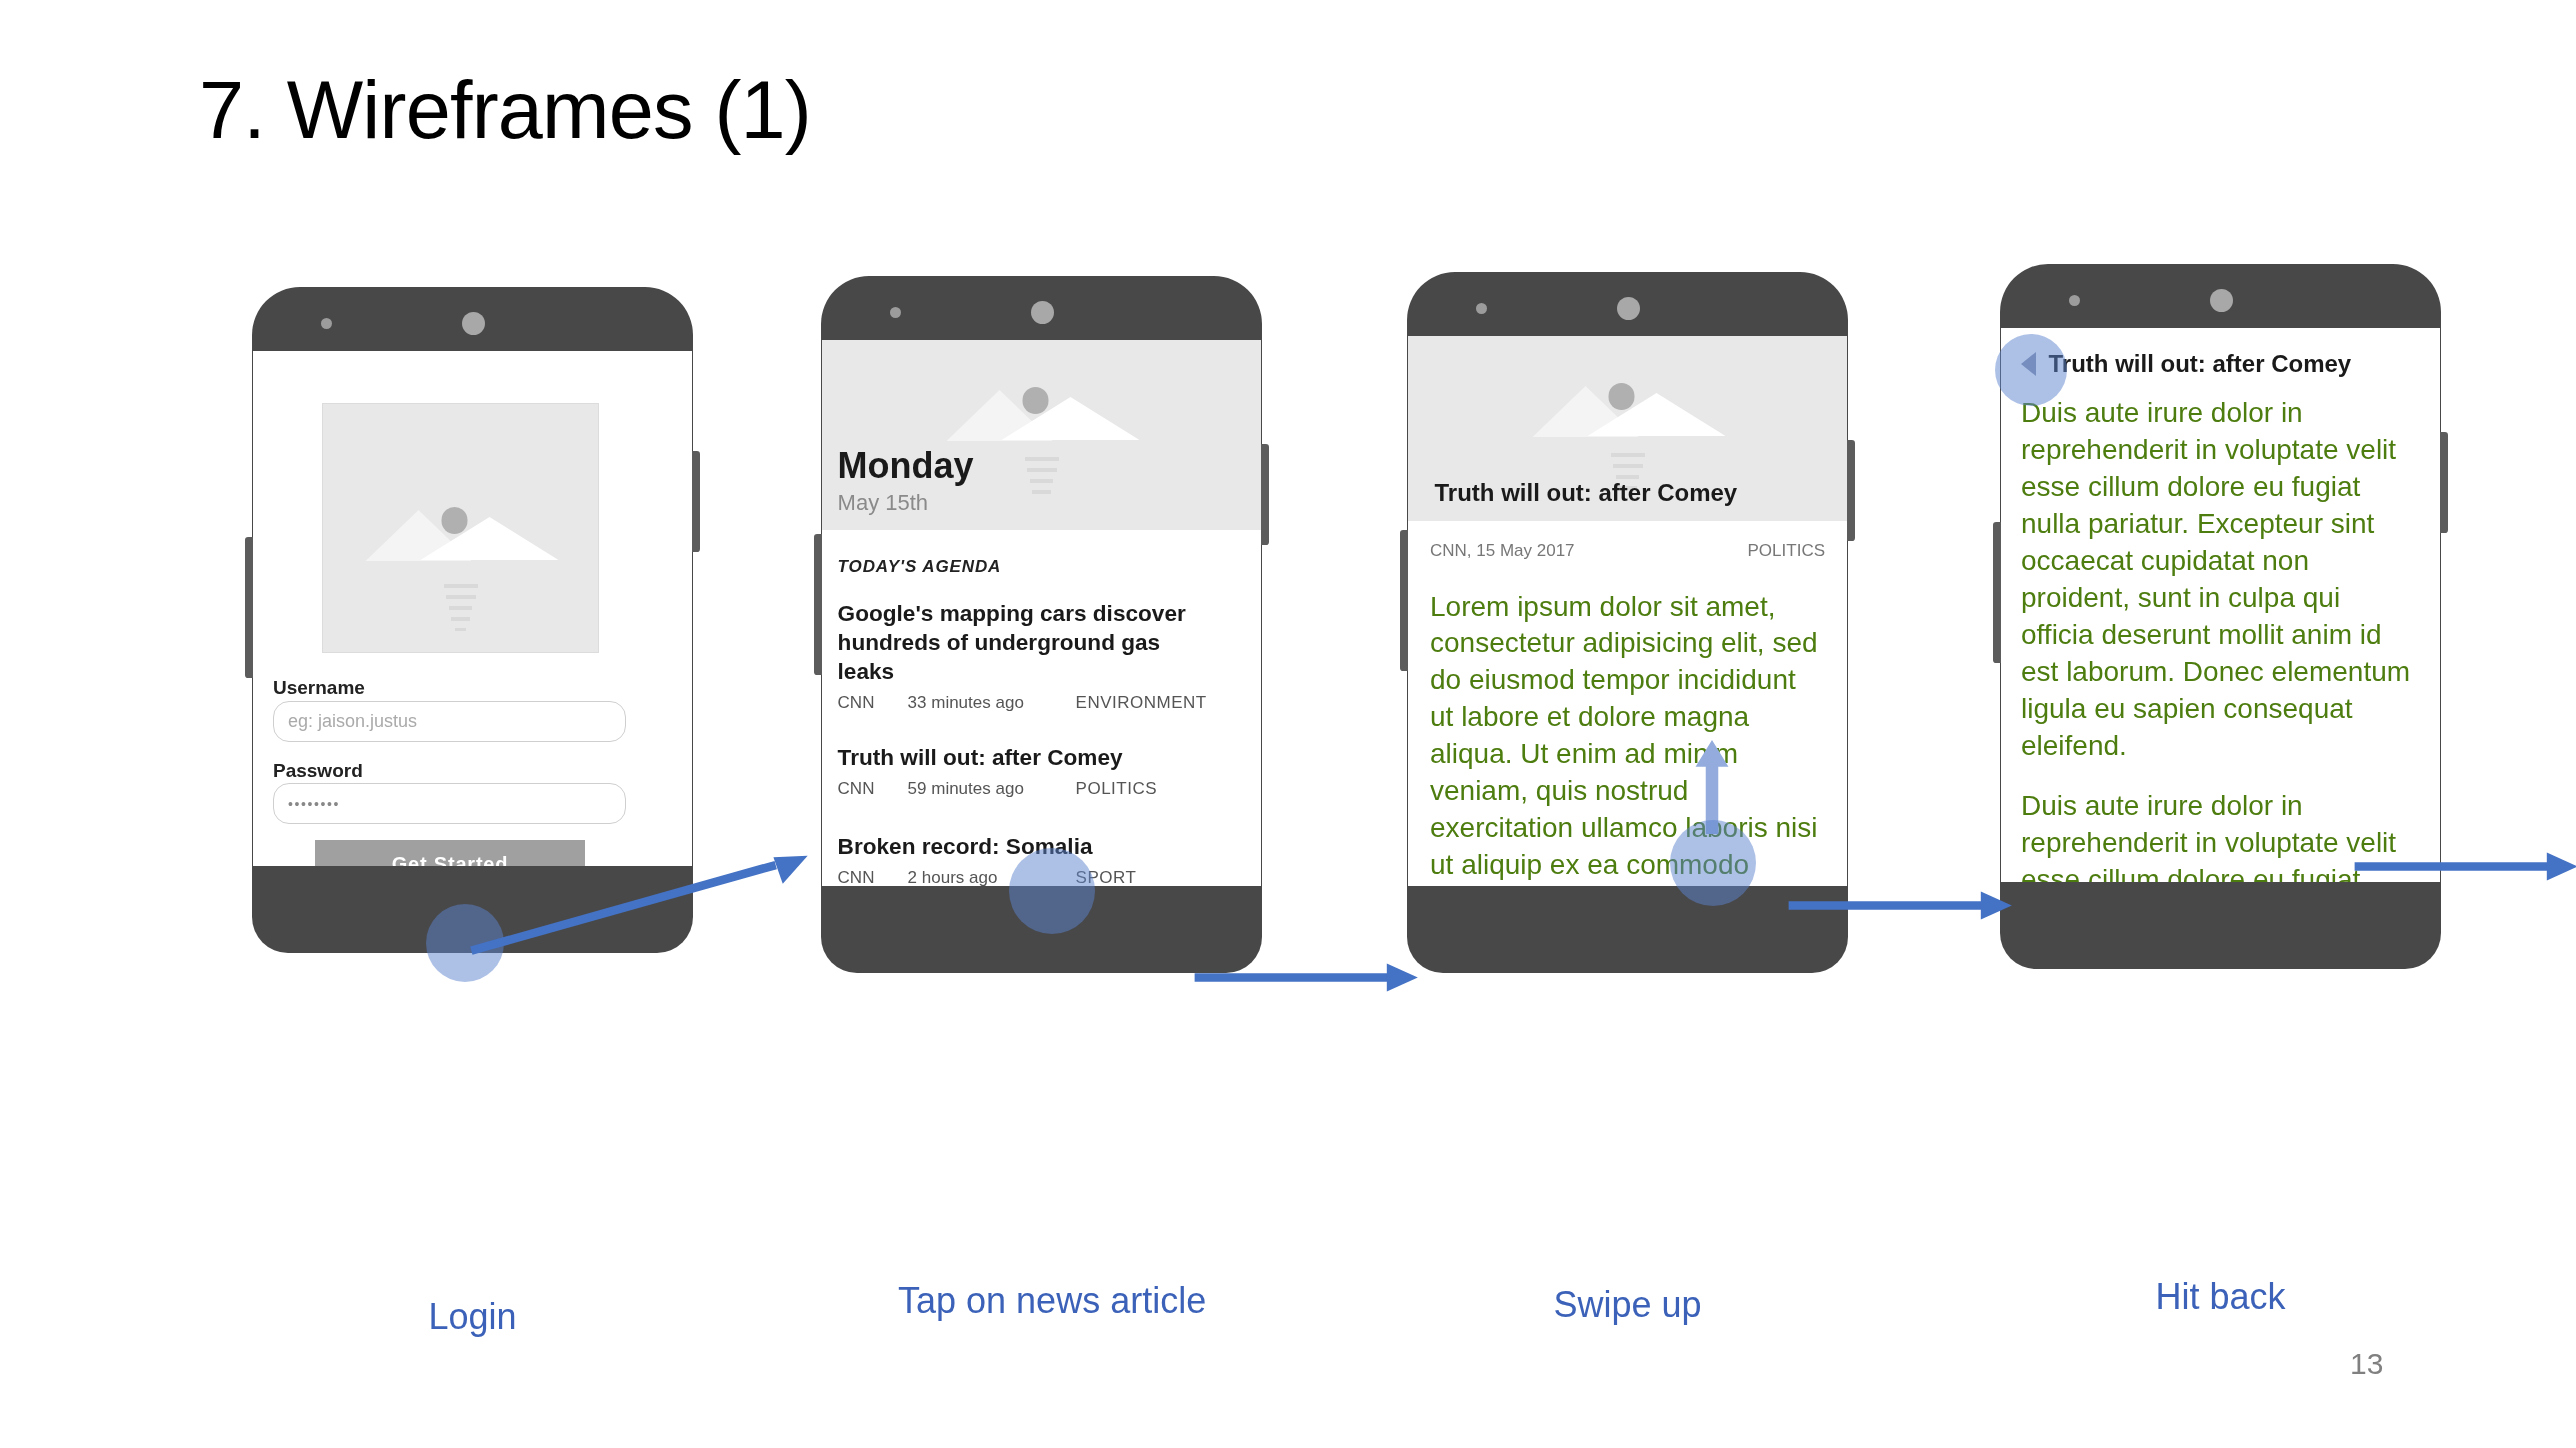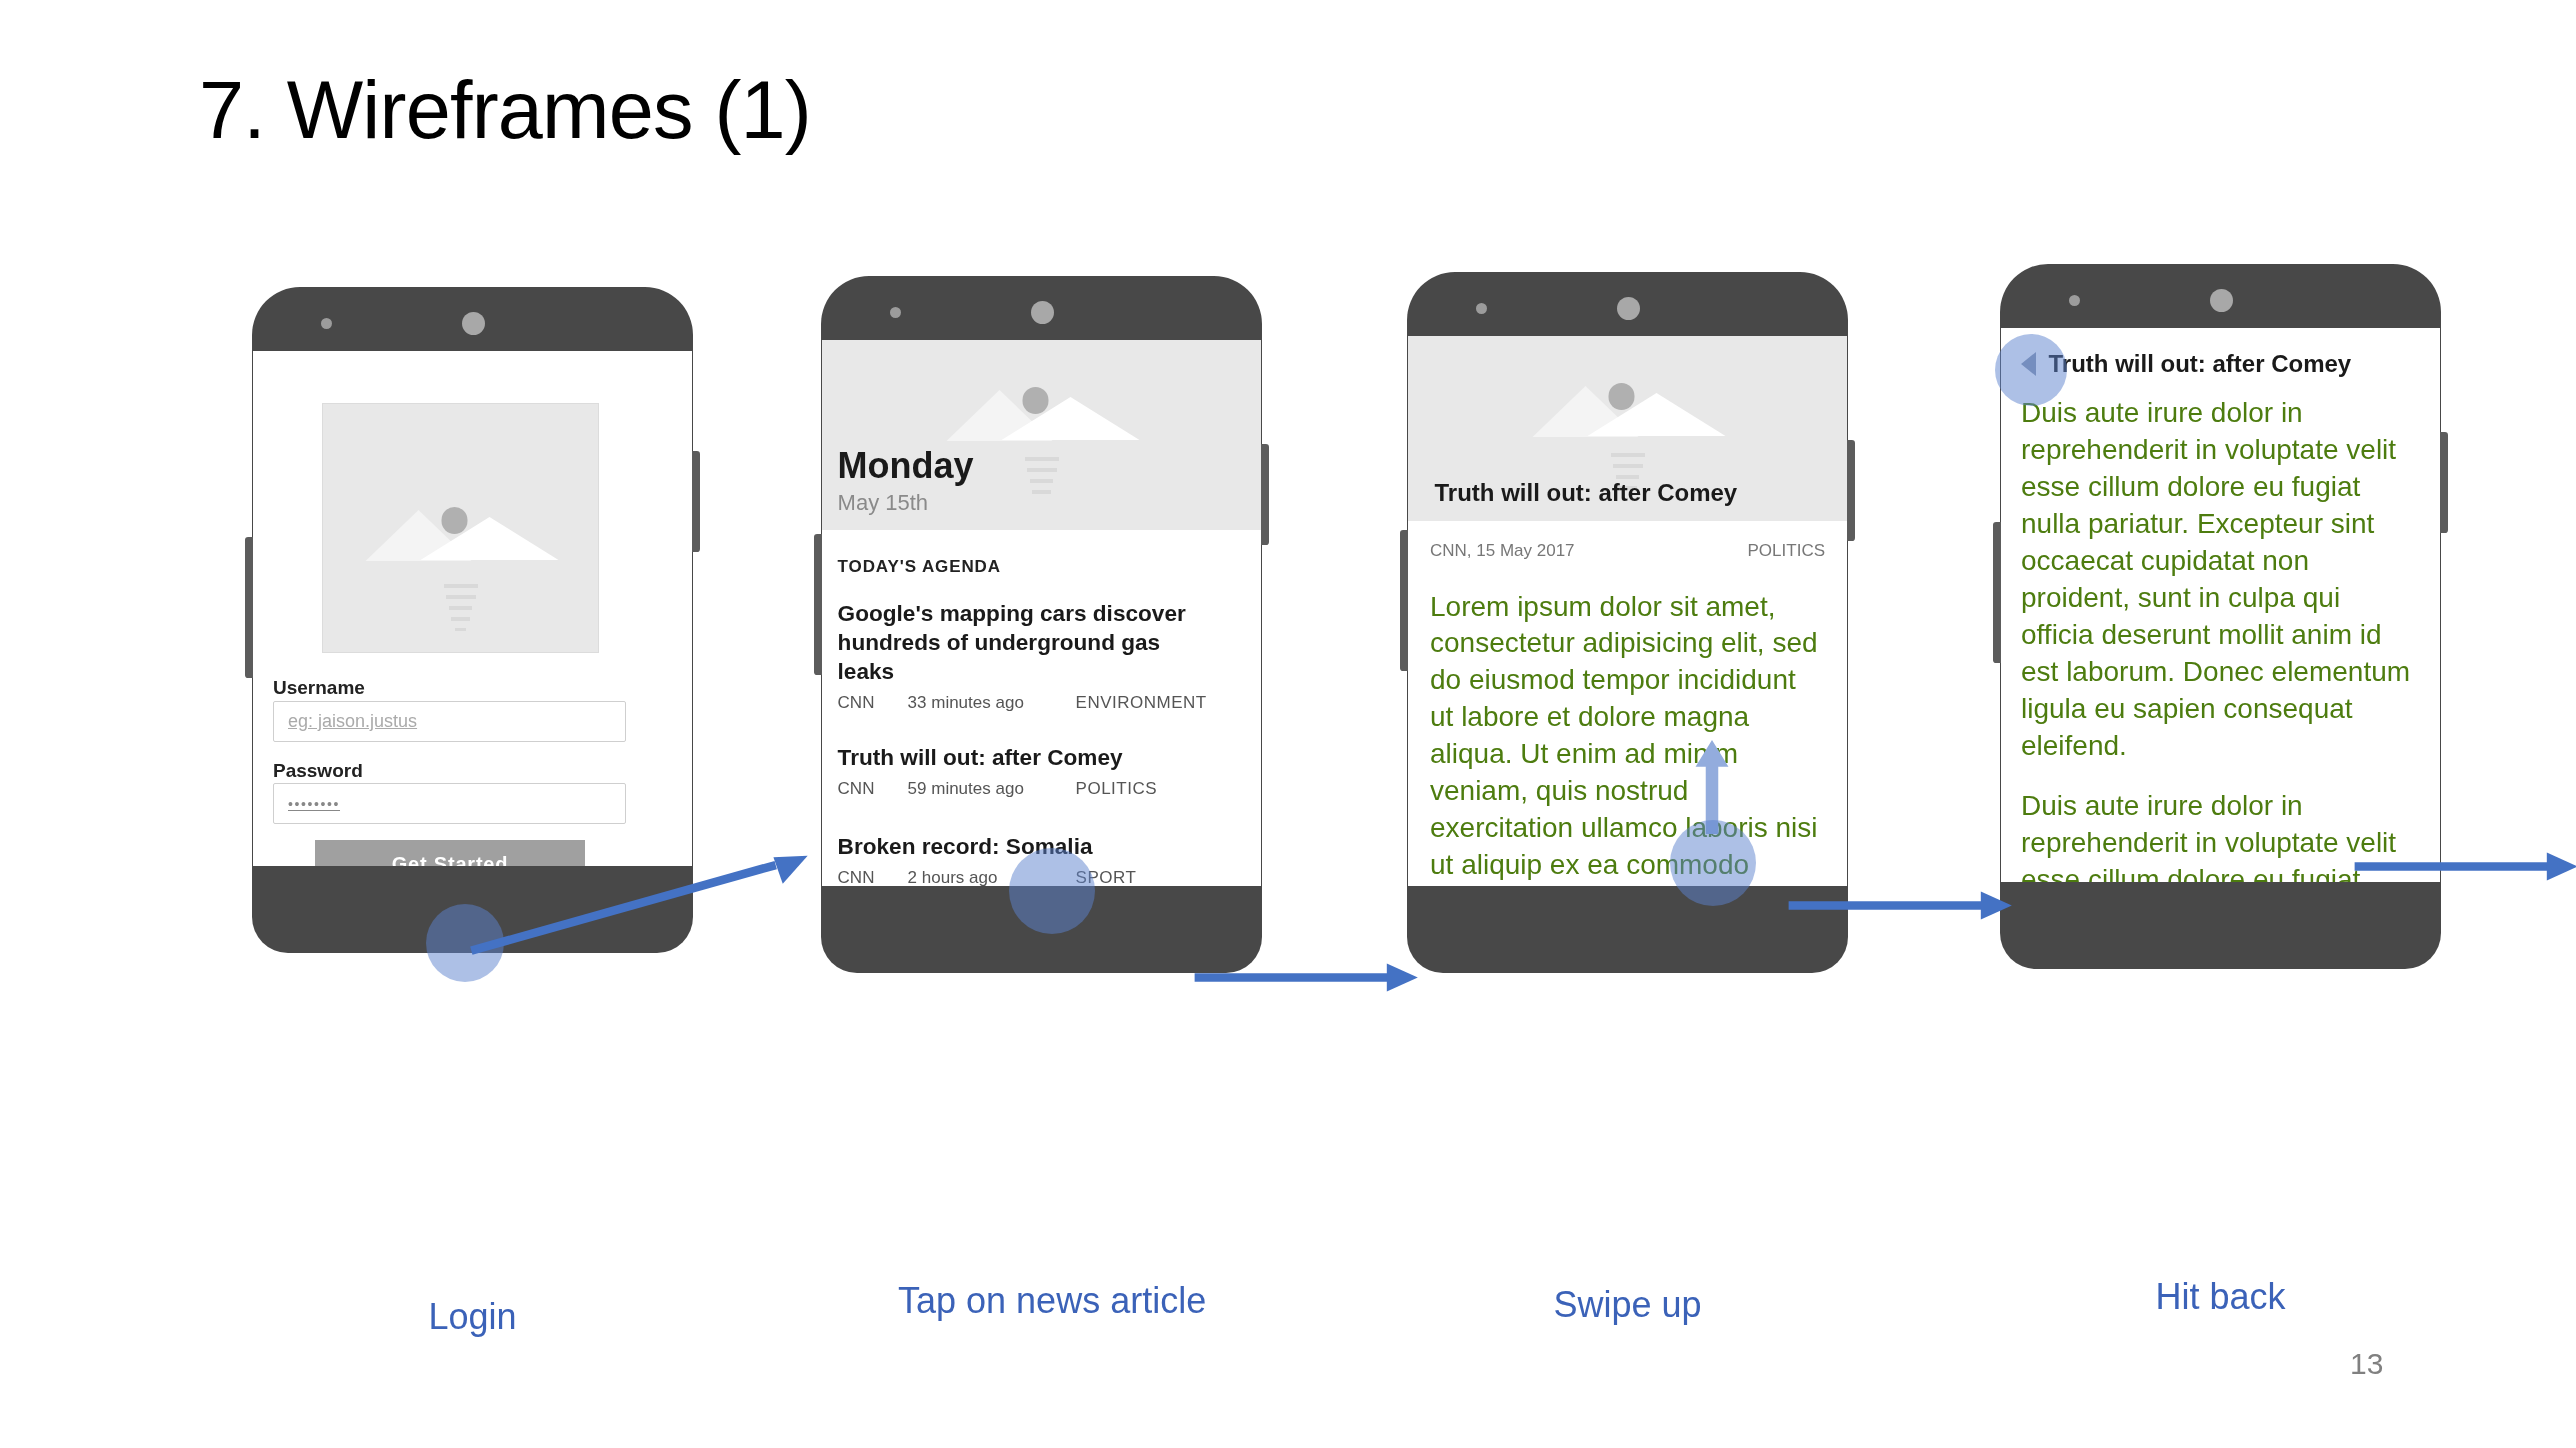--- a/index.html
+++ b/index.html
@@ -89,39 +89,38 @@
   .ph-art { position: absolute; left: 50%; transform: translateX(-50%); }
   .mtn { position: absolute; width: 0; height: 0; }
   .mtn-a { border-style: solid; border-color: transparent transparent #f4f4f4 transparent; }
   .mtn-b { border-style: solid; border-color: transparent transparent #ffffff transparent; }
   .sun { position: absolute; border-radius: 50%; background: #b0b0b0; }
   .lines { position: absolute; left: 50%; transform: translateX(-50%); }
   .lines i { display: block; height: 3.9px; background: #d9d9d9; margin: 0 auto 7px auto; }
   .field-label { font-weight: bold; color: #222; }
   .text-input {
     border: 0.8px solid #cfcfcf;
-    border-radius: 2px;
+    border-radius: 16px;
     display: flex; align-items: center;
     color: #aaaaaa;
     background: #fff;
-    text-decoration: underline;
   }
   .primary-btn {
     background: #a0a0a0;
     color: #ffffff;
     display: flex; align-items: center; justify-content: center;
     font-weight: bold;
     letter-spacing: 0.8px;
   }
 
   
   .news-hero { background: #e8e8e8; position: relative; }
   .hero-day { font-size: 36px; font-weight: bold; color: #1a1a1a; }
   .hero-date { font-size: 22px; color: #8a8a8a; }
-  .agenda-label { font-size: 17px; font-weight: bold; color: #222; letter-spacing: 0.9px; }
+  .agenda-label { font-size: 17px; font-weight: bold; color: #222; letter-spacing: 0.9px; font-style: italic; }
   .news-title { font-size: 22.6px; font-weight: bold; color: #1a1a1a; line-height: 1.28; }
   .news-meta { font-size: 17px; color: #555; display: flex; }
   .news-meta .src { width: 70px; }
   .news-meta .ago { width: 168px; }
   .news-meta .cat { letter-spacing: 0.5px; }
 
   
   .art-hero { background: #e8e8e8; position: relative; }
   .art-hero-title { font-size: 24px; font-weight: bold; color: #1a1a1a; }
   .art-meta { font-size: 17px; color: #777; display: flex; justify-content: space-between; }

